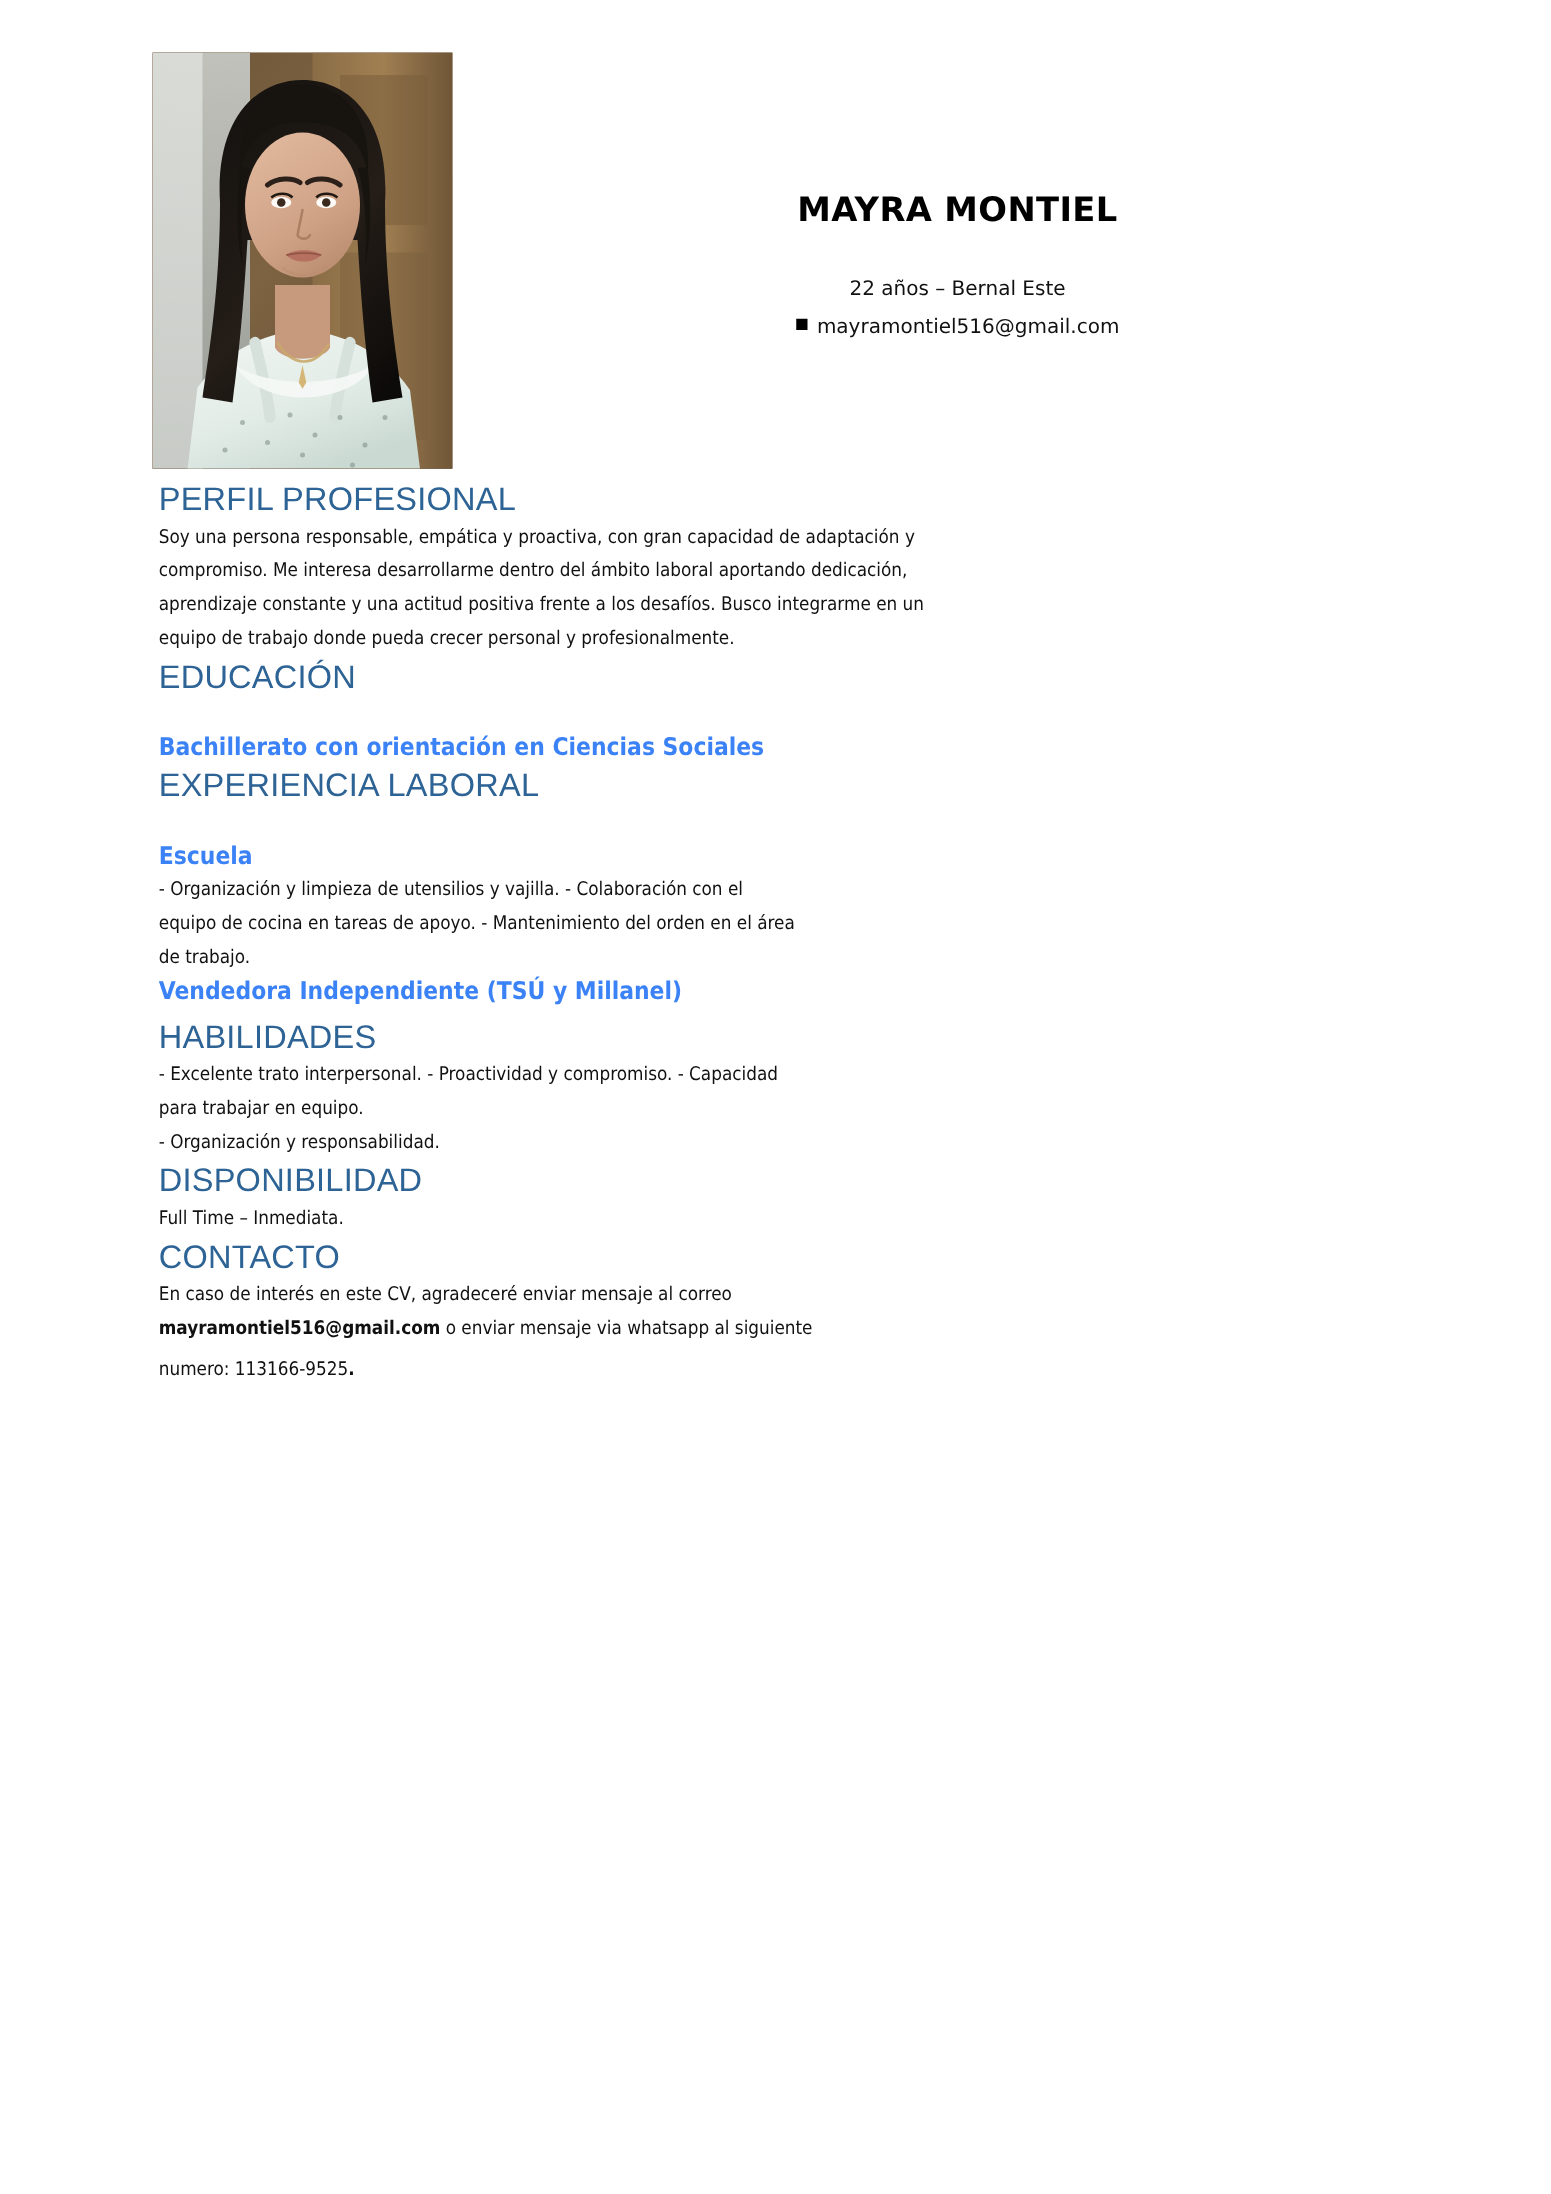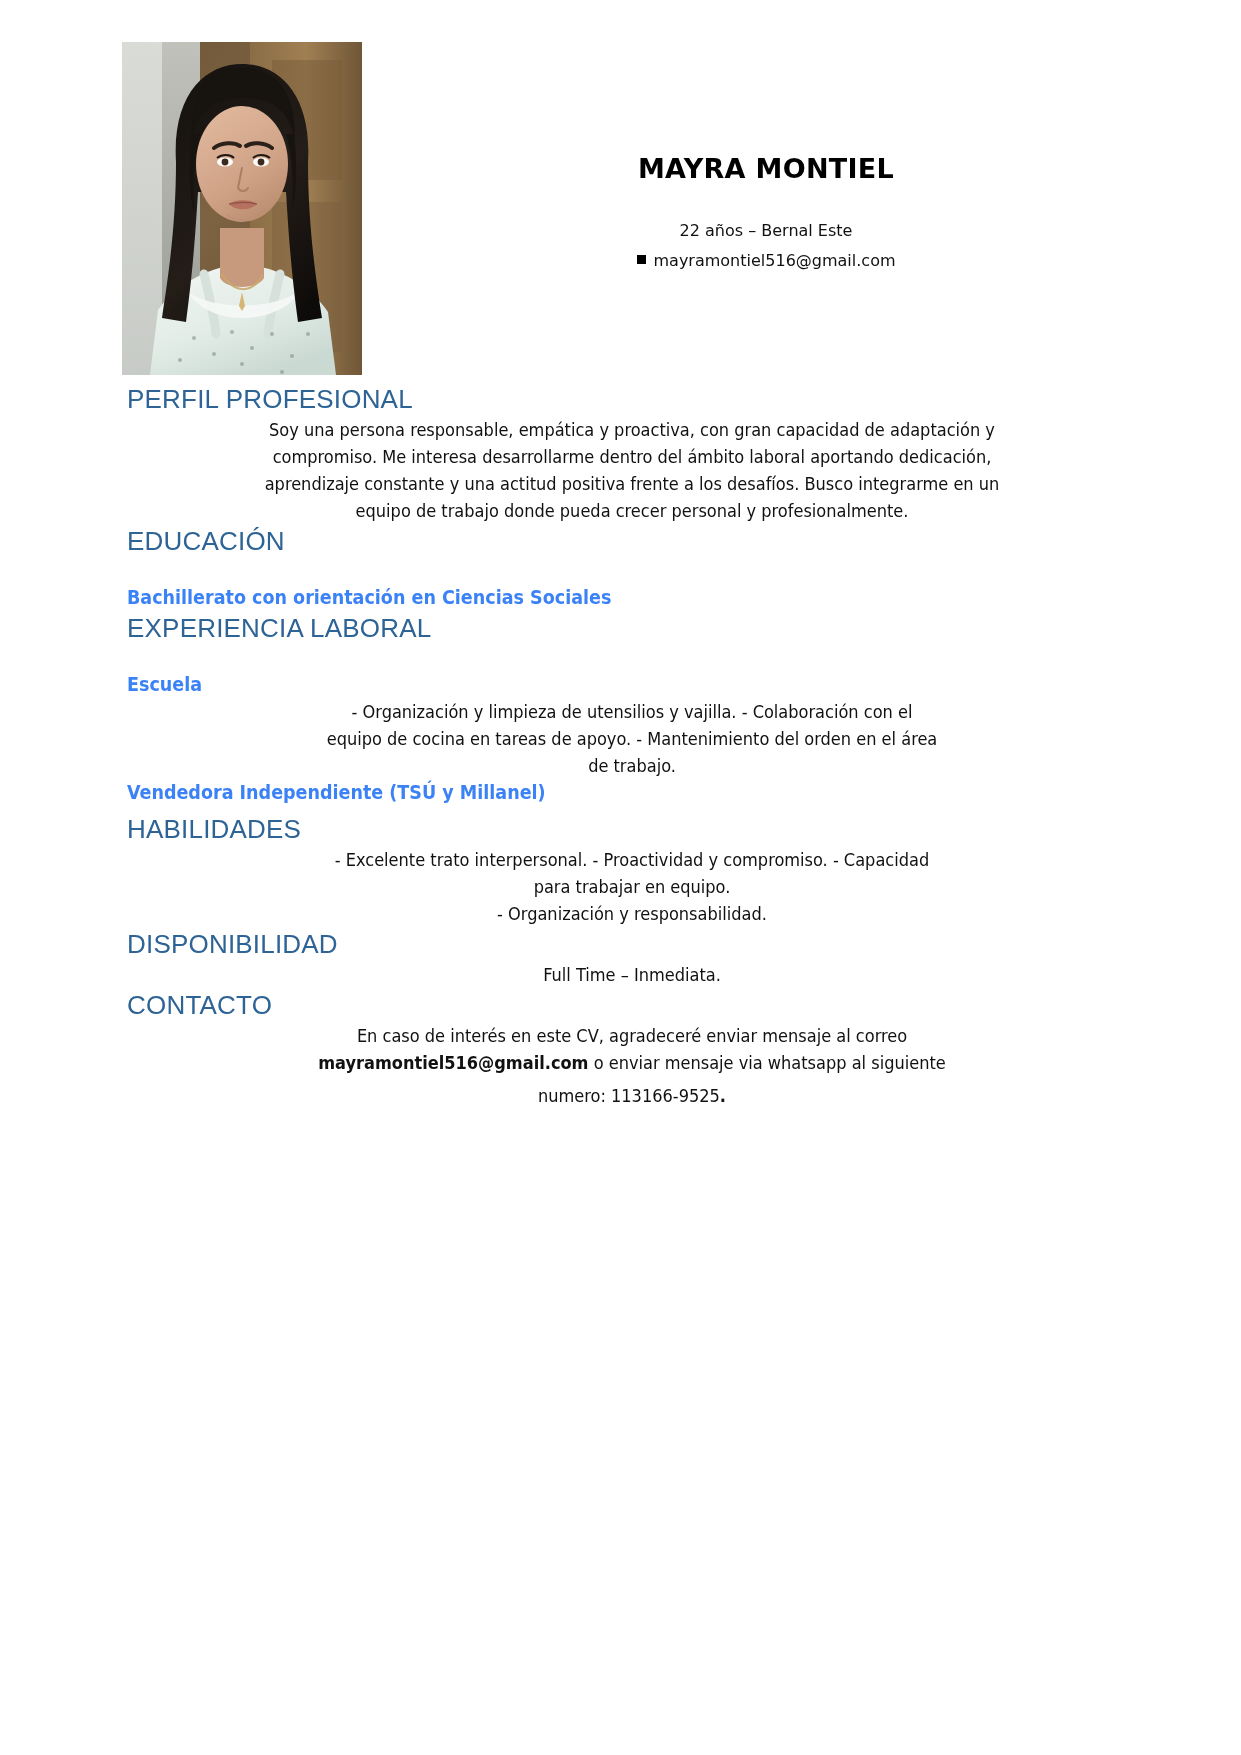--- a/index.html
+++ b/index.html
@@ -84,26 +84,25 @@
     font-family: "Liberation Sans", sans-serif;
     font-weight: normal;
     font-size: 26px;
     line-height: 34px;
     letter-spacing: 0.2px;
     margin: 0;
     padding: 0;
   }
   .body-text {
     font-family: "DejaVu Sans Condensed", "DejaVu Sans", sans-serif;
-    font-size: 18px;
+    font-size: 15px;
     line-height: 27px;
     color: #111;
     margin: 0;
     white-space: pre-line;
-    text-align: center;
   }
   .entry-title {
     font-family: "DejaVu Sans Condensed", "DejaVu Sans", sans-serif;
     font-weight: bold;
     font-size: 19.5px;
     line-height: 27px;
     color: #3b82f6;
     margin: 0;
   }
   .gap-s { height: 6px; }

